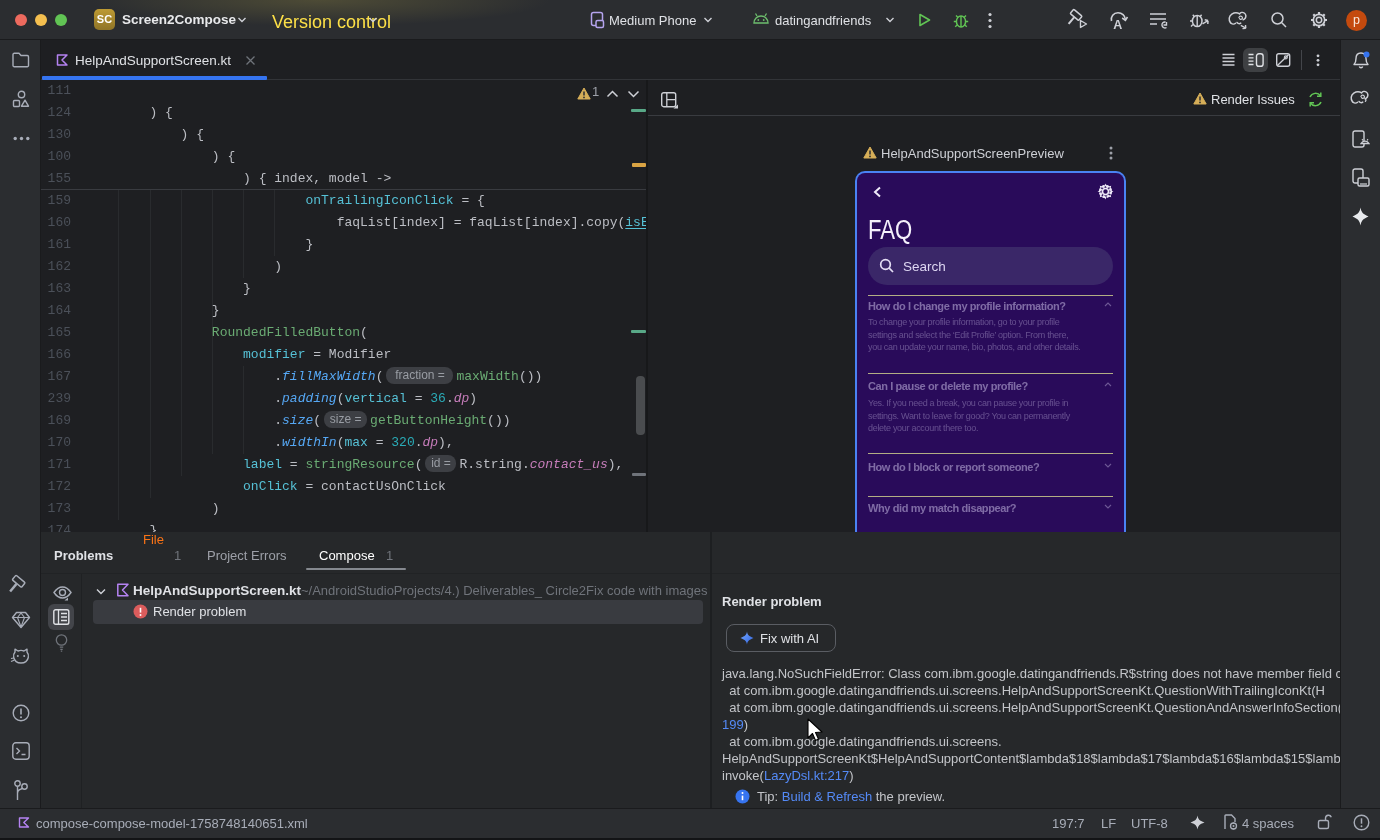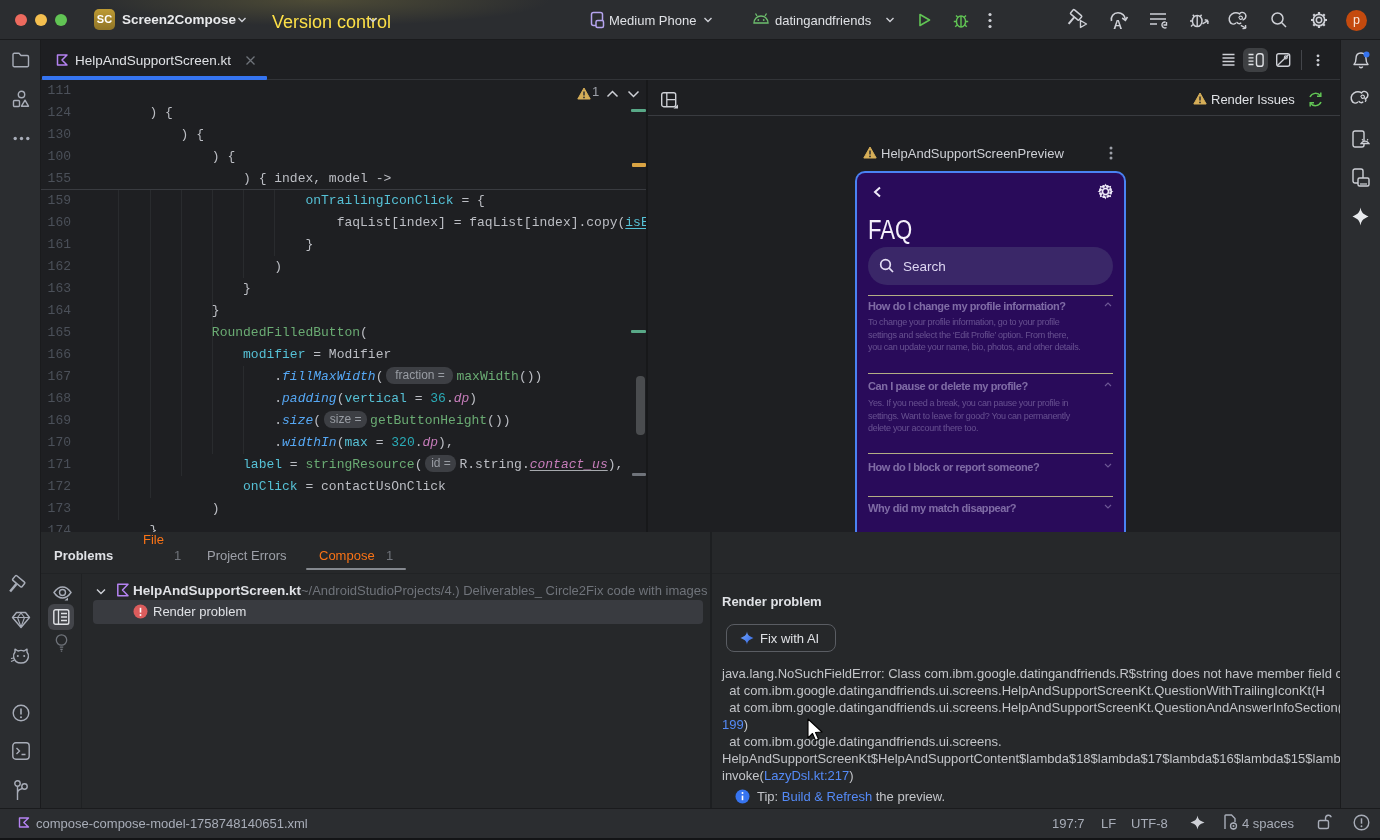--- a/index.html
+++ b/index.html
@@ -249,28 +249,28 @@
 <div class="ln" style="top:198px">163</div>
       <div class="cl" style="top:198px">                    }</div>
 <div class="ln" style="top:220px">164</div>
       <div class="cl" style="top:220px">                }</div>
 <div class="ln" style="top:242px">165</div>
       <div class="cl" style="top:242px">                <span class="grn">RoundedFilledButton</span>(</div>
 <div class="ln" style="top:264px">166</div>
       <div class="cl" style="top:264px">                    <span class="na">modifier</span> = Modifier</div>
 <div class="ln" style="top:286px">167</div>
       <div class="cl" style="top:286px">                        .<span class="ext">fillMaxWidth</span>(<span class="chip" style="width:67px;margin:0 3px">fraction =</span><span class="grn">maxWidth</span>())</div>
-<div class="ln" style="top:308px">168</div>
+<div class="ln" style="top:308px">239</div>
       <div class="cl" style="top:308px">                        .<span class="ext">padding</span>(<span class="na">vertical</span> = <span class="num">36</span>.<span class="prop">dp</span>)</div>
 <div class="ln" style="top:330px">169</div>
       <div class="cl" style="top:330px">                        .<span class="ext">size</span>(<span class="chip" style="width:43px;margin:0 3px">size =</span><span class="grn">getButtonHeight</span>())</div>
 <div class="ln" style="top:352px">170</div>
       <div class="cl" style="top:352px">                        .<span class="ext">widthIn</span>(<span class="na">max</span> = <span class="num">320</span>.<span class="prop">dp</span>),</div>
 <div class="ln" style="top:374px">171</div>
-      <div class="cl" style="top:374px">                    <span class="na">label</span> = <span class="grn">stringResource</span>(<span class="chip" style="width:31px;margin:0 3px">id =</span>R.string.<span class="prop" style="text-decoration:underline;text-decoration-color:#a6a8ad;text-underline-offset:2px">contact_us</span>),</div>
+      <div class="cl" style="top:374px">                    <span class="na">label</span> = <span class="grn">stringResource</span>(<span class="chip" style="width:31px;margin:0 3px">id =</span>R.string.<span class="prop" style="text-decoration-color:#a6a8ad;text-underline-offset:2px">contact_us</span>),</div>
 <div class="ln" style="top:396px">172</div>
       <div class="cl" style="top:396px">                    <span class="na">onClick</span> = contactUsOnClick</div>
 <div class="ln" style="top:418px">173</div>
       <div class="cl" style="top:418px">                )</div>
 <div class="ln" style="top:440px">174</div>
       <div class="cl" style="top:440px">        }</div>
 
 <svg class="abs" style="left:536px;top:7px" width="14" height="13">
         <path d="M7 1 L13.2 12 H.8 Z" fill="#d6ae58" stroke="#d6ae58" stroke-width="1" stroke-linejoin="round"></path>
         <path d="M7 4.5 V8.5" stroke="#2b2d30" stroke-width="1.5"></path>
@@ -363,21 +363,21 @@
         </svg>
 </div>
 </div>
 <div class="abs" id="problems">
 <div class="abs" style="left:0;top:41px;width:1299px;height:1px;background:#212325"></div>
       <div class="abs" style="left:40px;top:42px;width:1px;height:234px;background:#1f2123"></div>
       <div class="t" style="left:13px;top:16px;font-weight:700">Problems</div>
 <div class="t" style="left:102px;top:0;color:#f97316">File</div>
 <div class="t" style="left:133px;top:16px;color:#6f737a">1</div>
 <div class="t" style="left:166px;top:16px;color:#9da0a8">Project Errors</div>
-<div class="t" style="left:278px;top:16px;color:#f97316">Compose</div>
+<div class="t" style="left:278px;top:16px;color:#ffffff">Compose</div>
 <div class="t" style="left:345px;top:16px;color:#6f737a">1</div>
 <div class="abs" style="left:265px;top:36px;width:100px;height:2px;background:#85898f;border-radius:1px"></div>
 
 <svg class="abs" style="left:12px;top:54px" width="19" height="15">
         <path d="M1 6.5 C3.5 2.8 6.5 1 9.5 1 C12.5 1 15.5 2.8 18 6.5 C15.5 10.2 12.5 12 9.5 12 C6.5 12 3.5 10.2 1 6.5 Z" stroke="#a8adb8" stroke-width="1.4" fill="none"></path>
         <circle cx="9.5" cy="6.5" r="3" stroke="#a8adb8" stroke-width="1.4" fill="none"></circle>
         <path d="M15 14.5 L11.5 14.5 L15 11.5 Z" fill="#a8adb8"></path>
       </svg>
 <div class="abs" style="left:7px;top:72px;width:26px;height:26px;background:#43454a;border-radius:6px"></div>
 <svg class="abs" style="left:12px;top:77px" width="17" height="16">

